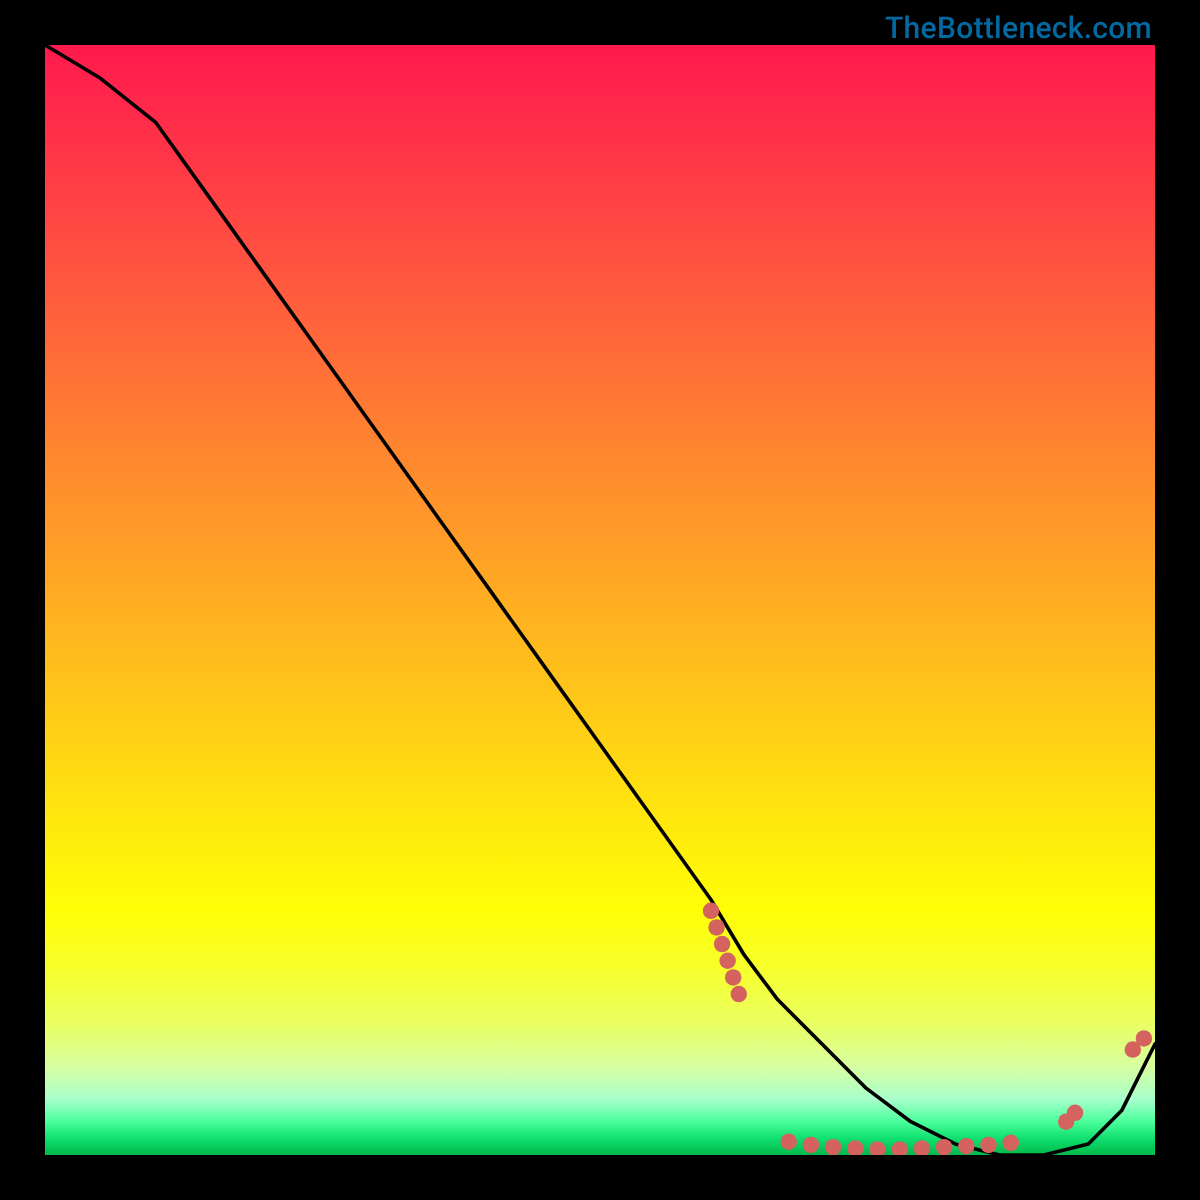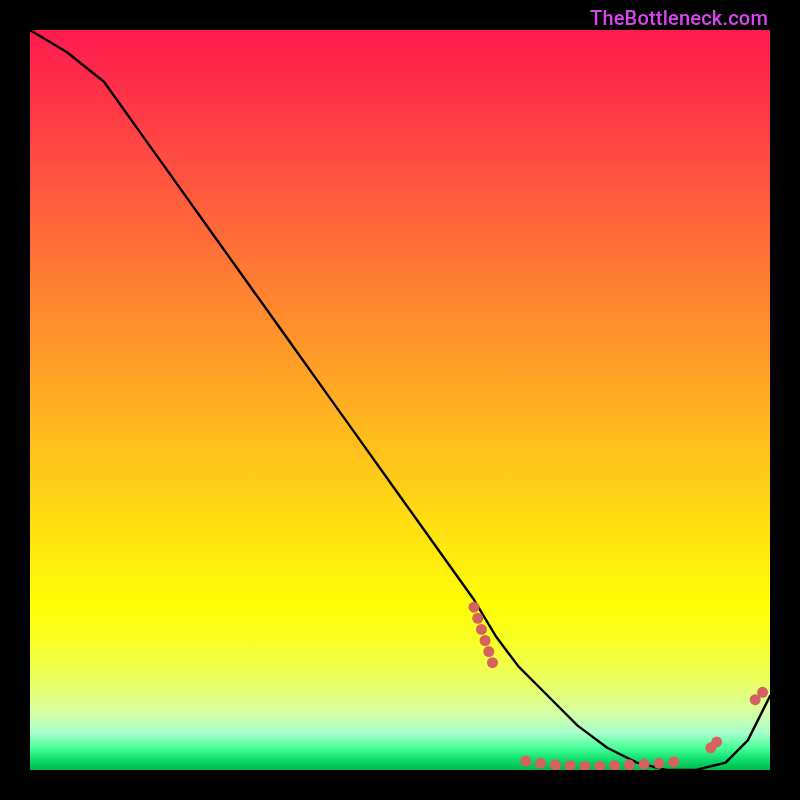--- a/index.html
+++ b/index.html
@@ -41,21 +41,21 @@
       #a8ffcc 95%,
       #4aff9a 97%,
       #10e070 98.5%,
       #00b84a 100%
     );
   }
   .watermark {
     position: absolute;
     top: 6px;
     right: 32px;
-    color: #d946ef;
+    color: #0369a1;
     font-size: 20px;
     font-weight: 500;
     letter-spacing: 0.2px;
   }
   svg.overlay {
     position: absolute;
     left: 0;
     top: 0;
     width: 740px;
     height: 740px;

